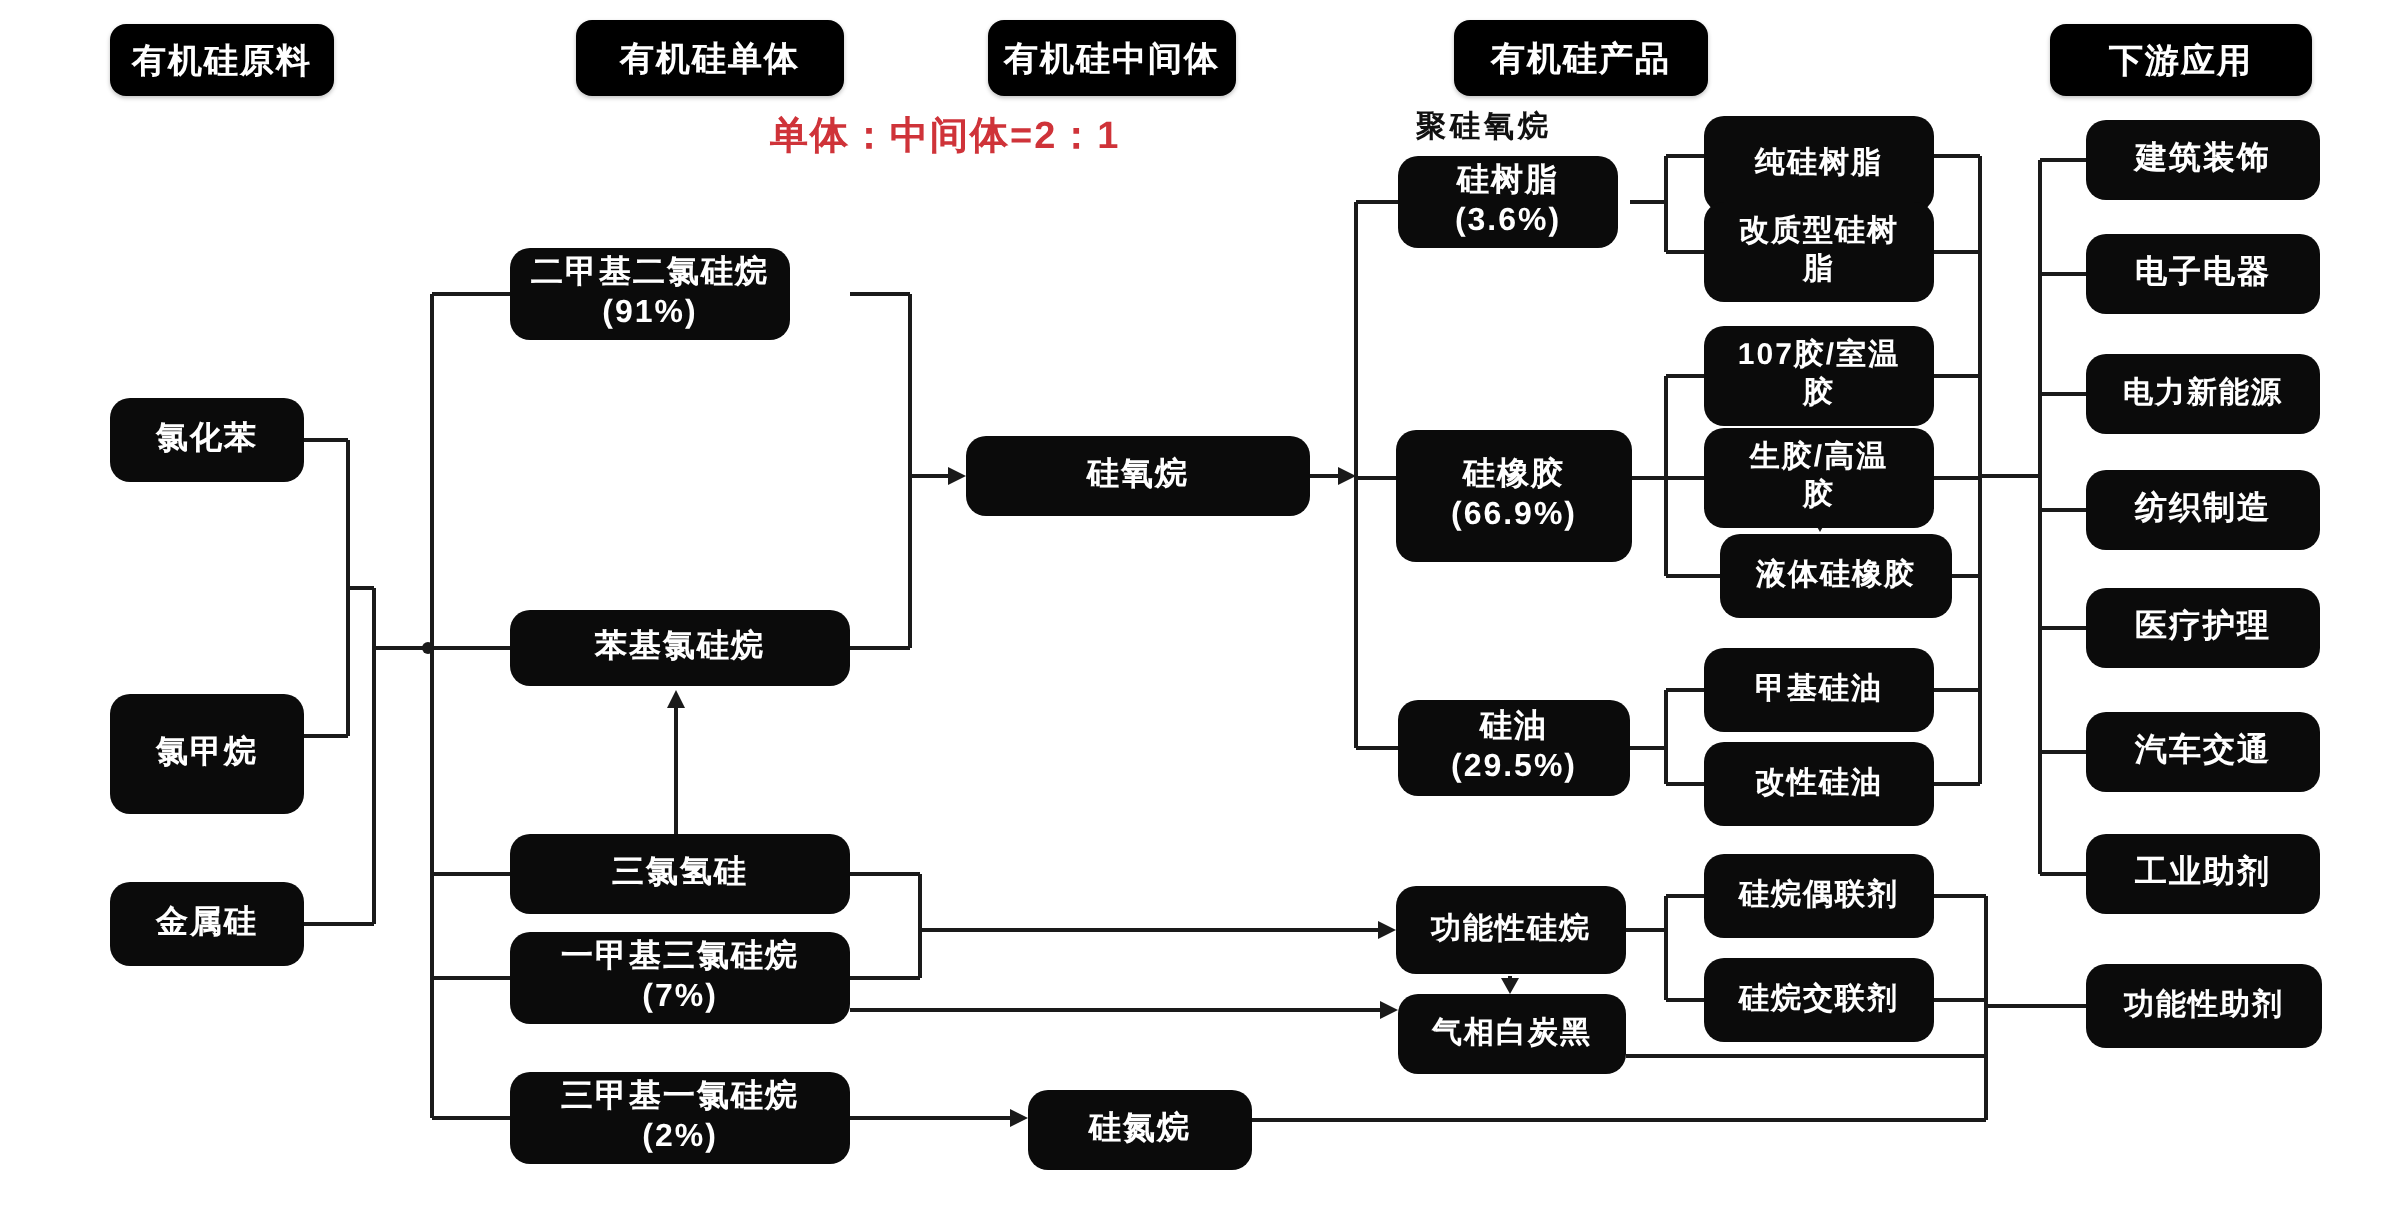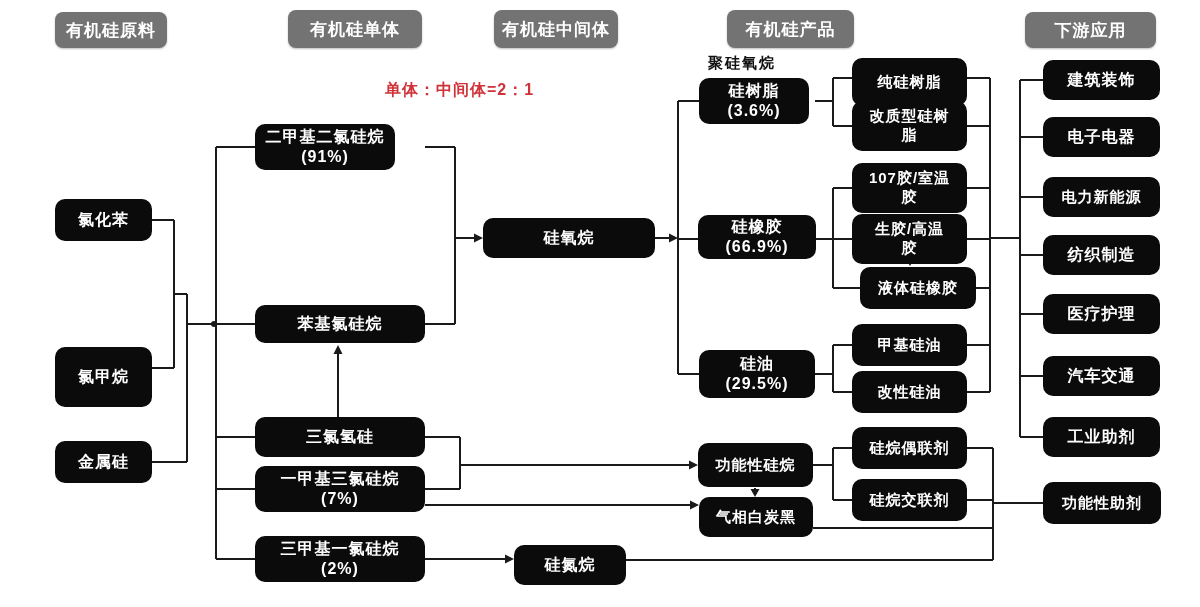--- a/index.html
+++ b/index.html
@@ -1,28 +1,28 @@
 <!DOCTYPE html>
 <html><head>
 <meta charset="utf-8">
 <style>
   html,body{margin:0;padding:0;background:#ffffff;font-family:"Liberation Sans",sans-serif;}
   .canvas{position:relative;width:1200px;height:607px;background:#ffffff;overflow:hidden;}
   svg.wires{position:absolute;left:0;top:0;width:1200px;height:607px;}
-  .hdr{position:absolute;background:#737373;color:#fff;border-radius:8px;
+  .hdr{position:absolute;background:#000000;color:#fff;border-radius:8px;
        display:flex;align-items:center;justify-content:center;
        font-weight:bold;font-size:17px;letter-spacing:1px;
        box-shadow:0 1px 2px rgba(0,0,0,.25);}
   .node{position:absolute;background:#0b0b0b;color:#fff;border-radius:10px;
         display:flex;flex-direction:column;align-items:center;justify-content:center;
         font-weight:bold;font-size:16px;line-height:1.25;text-align:center;
         letter-spacing:1px;}
   .fs15{font-size:15px;}
-  .note{position:absolute;color:#cf3339;font-weight:bold;font-size:16px;
-        letter-spacing:1px;white-space:nowrap;margin-top:25px;}
+  .note{position:absolute;color:#cf3339;font-weight:bold;font-size:19px;
+        letter-spacing:1px;white-space:nowrap;}
   .plabel{position:absolute;color:#111;font-weight:bold;font-size:15px;
         letter-spacing:2px;white-space:nowrap;}
 </style>
 </head>
 <body>
 
 <div class="canvas">
 
   <svg class="wires" viewBox="0 0 1200 607">
     <g stroke="#1a1a1a" stroke-width="2" fill="none">
@@ -132,21 +132,21 @@
       <span>硅氧烷</span>
     </div>
   <div class="node" style="left:514px;top:545px;width:112px;height:40px">
       <span>硅氮烷</span>
     </div>
 
   <div class="node" style="left:699px;top:78px;width:110px;height:46px">
     <span>硅树脂</span>
     <span>(3.6%)</span>
   </div>
-  <div class="node" style="left:698px;top:215px;width:118px;height:44px">
+  <div class="node" style="left:698px;top:215px;width:118px;height:66px">
     <span>硅橡胶</span>
     <span>(66.9%)</span>
   </div>
   <div class="node" style="left:699px;top:350px;width:116px;height:48px">
     <span>硅油</span>
     <span>(29.5%)</span>
   </div>
   <div class="node fs15" style="left:698px;top:443px;width:115px;height:44px">
       <span>功能性硅烷</span>
     </div>

